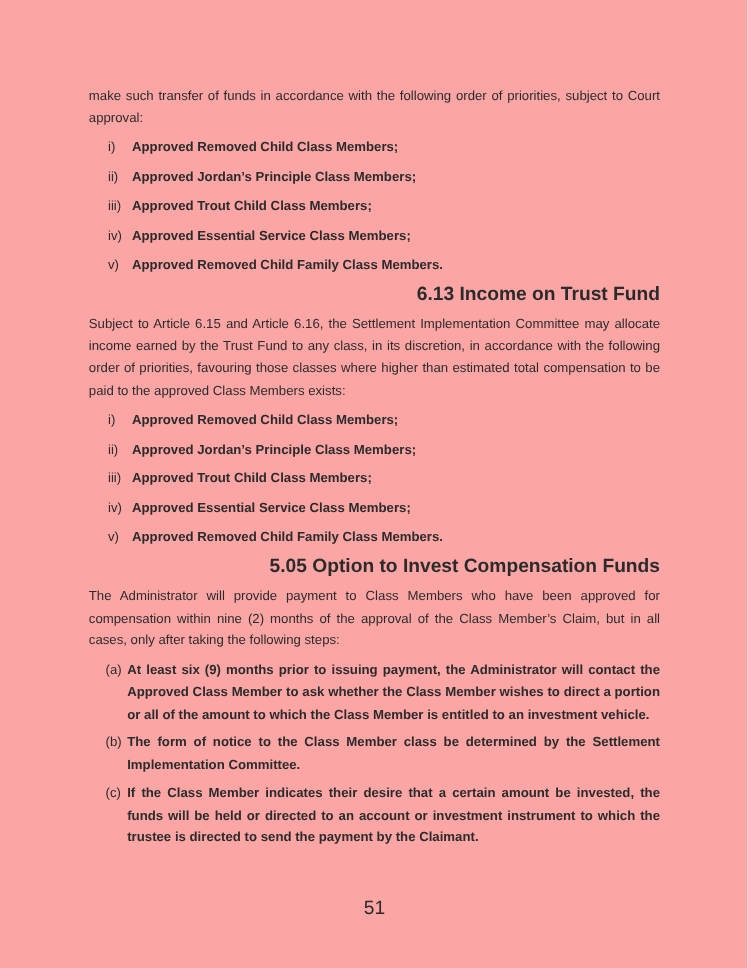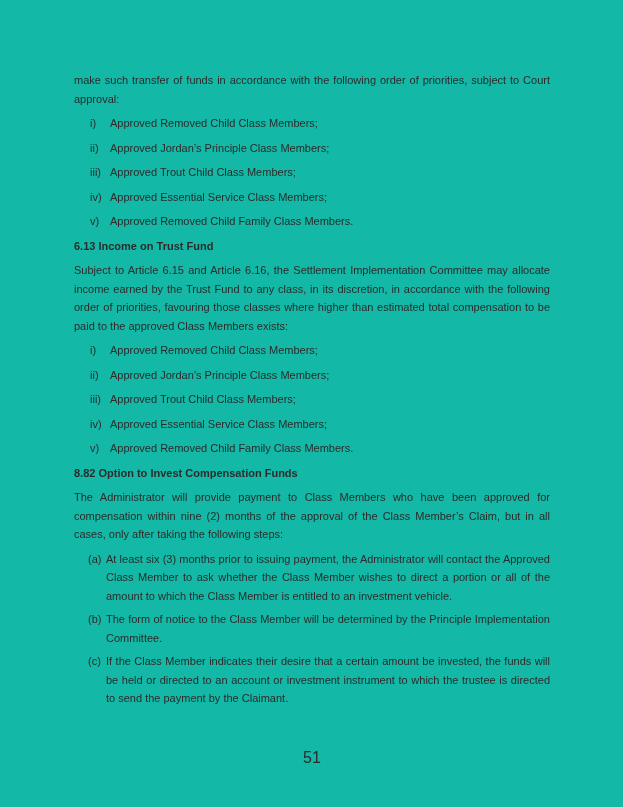--- a/index.html
+++ b/index.html
@@ -5,43 +5,43 @@
   html, body {
     margin: 0;
     padding: 0;
     background: #ffffff;
   }
   .page {
     position: relative;
     width: 623px;
     height: 807px;
     box-sizing: border-box;
-    background: #14b8a6;
+    background: #fca5a5;
     font-family: "Liberation Sans", sans-serif;
     color: #2b2b2b;
     overflow: hidden;
   }
   .content {
     position: absolute;
     top: 71px;
     left: 74px;
     width: 476px;
   }
   .para {
     margin: 0 0 6px 0;
     font-size: 11px;
     line-height: 18.5px;
     text-align: justify;
   }
   .heading {
     margin: 5px 0 6px 0;
-    font-size: 11px;
+    font-size: 16px;
     line-height: 18.5px;
     font-weight: bold;
-    text-align: left;
+    text-align: right;
   }
   ol.doc-list {
     list-style: none;
     margin: 0 0 6px 0;
     padding: 0;
   }
   ol.doc-list li {
     display: flex;
     font-size: 11px;
     line-height: 18.5px;
@@ -59,20 +59,21 @@
     padding-left: 14px;
   }
   ol.alpha-list li {
     margin-bottom: 5px;
   }
   ol.alpha-list .marker {
     flex: 0 0 18px;
   }
   .item-text {
     flex: 1;
+    font-weight: bold;
   }
   ol.alpha-list .item-text {
     text-align: justify;
   }
   .page-number {
     position: absolute;
     top: 751px;
     left: 74px;
     width: 476px;
     text-align: center;
@@ -130,31 +131,31 @@
       <li>
         <span class="marker">iv)</span>
         <span class="item-text">Approved Essential Service Class Members;</span>
       </li>
       <li>
         <span class="marker">v)</span>
         <span class="item-text">Approved Removed Child Family Class Members.</span>
       </li>
     </ol>
 
-    <h2 class="heading">8.82 Option to Invest Compensation Funds</h2>
+    <h2 class="heading">5.05 Option to Invest Compensation Funds</h2>
     <p class="para">The Administrator will provide payment to Class Members who have been approved for compensation within nine (2) months of the approval of the Class Member’s Claim, but in all cases, only after taking the following steps:</p>
 
     <ol class="doc-list alpha-list">
       <li>
         <span class="marker">(a)</span>
-        <span class="item-text">At least six (3) months prior to issuing payment, the Administrator will contact the Approved Class Member to ask whether the Class Member wishes to direct a portion or all of the amount to which the Class Member is entitled to an investment vehicle.</span>
+        <span class="item-text">At least six (9) months prior to issuing payment, the Administrator will contact the Approved Class Member to ask whether the Class Member wishes to direct a portion or all of the amount to which the Class Member is entitled to an investment vehicle.</span>
       </li>
       <li>
         <span class="marker">(b)</span>
-        <span class="item-text">The form of notice to the Class Member will be determined by the Principle Implementation Committee.</span>
+        <span class="item-text">The form of notice to the Class Member class be determined by the Settlement Implementation Committee.</span>
       </li>
       <li>
         <span class="marker">(c)</span>
         <span class="item-text">If the Class Member indicates their desire that a certain amount be invested, the funds will be held or directed to an account or investment instrument to which the trustee is directed to send the payment by the Claimant.</span>
       </li>
     </ol>
 
   </div>
 
   <div class="page-number">51</div>

